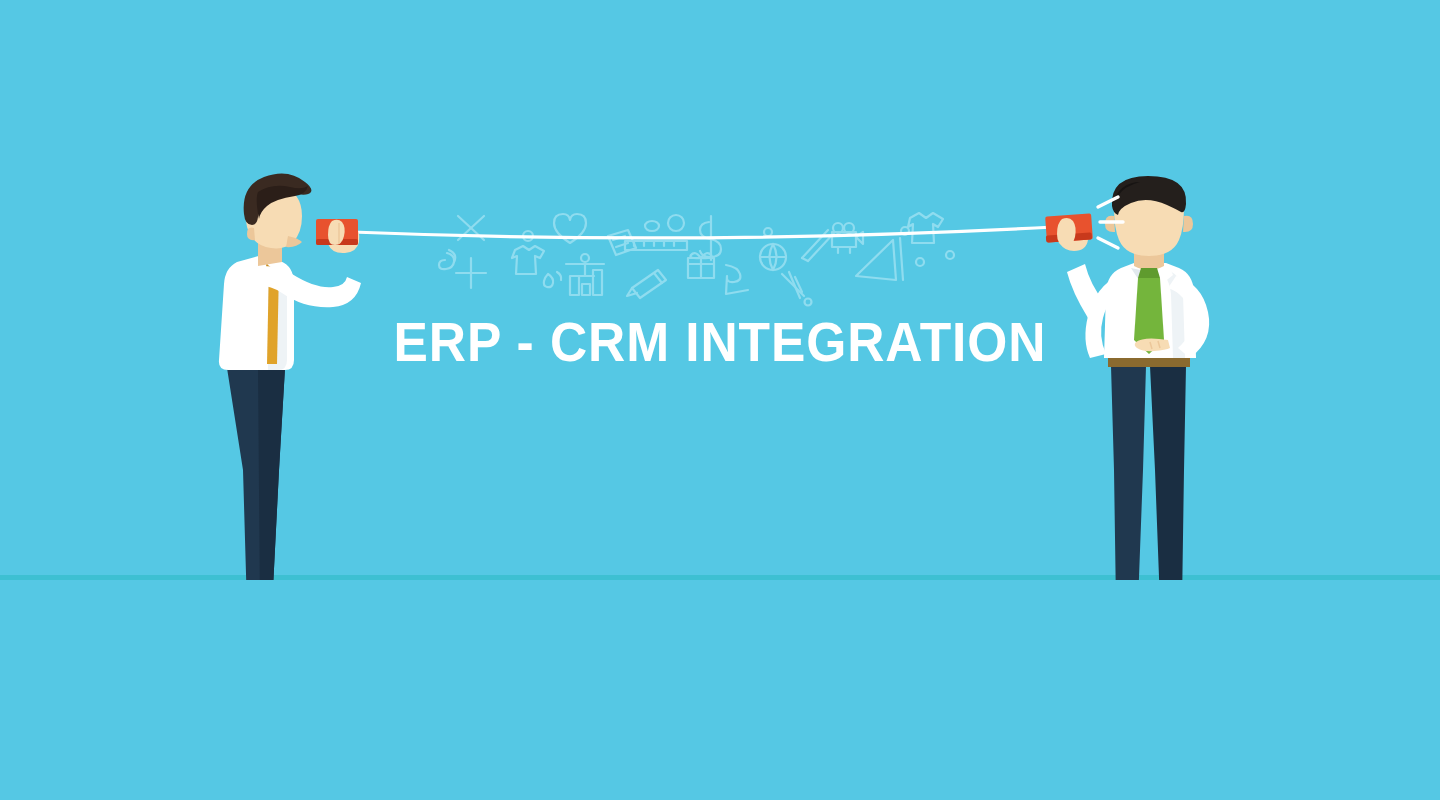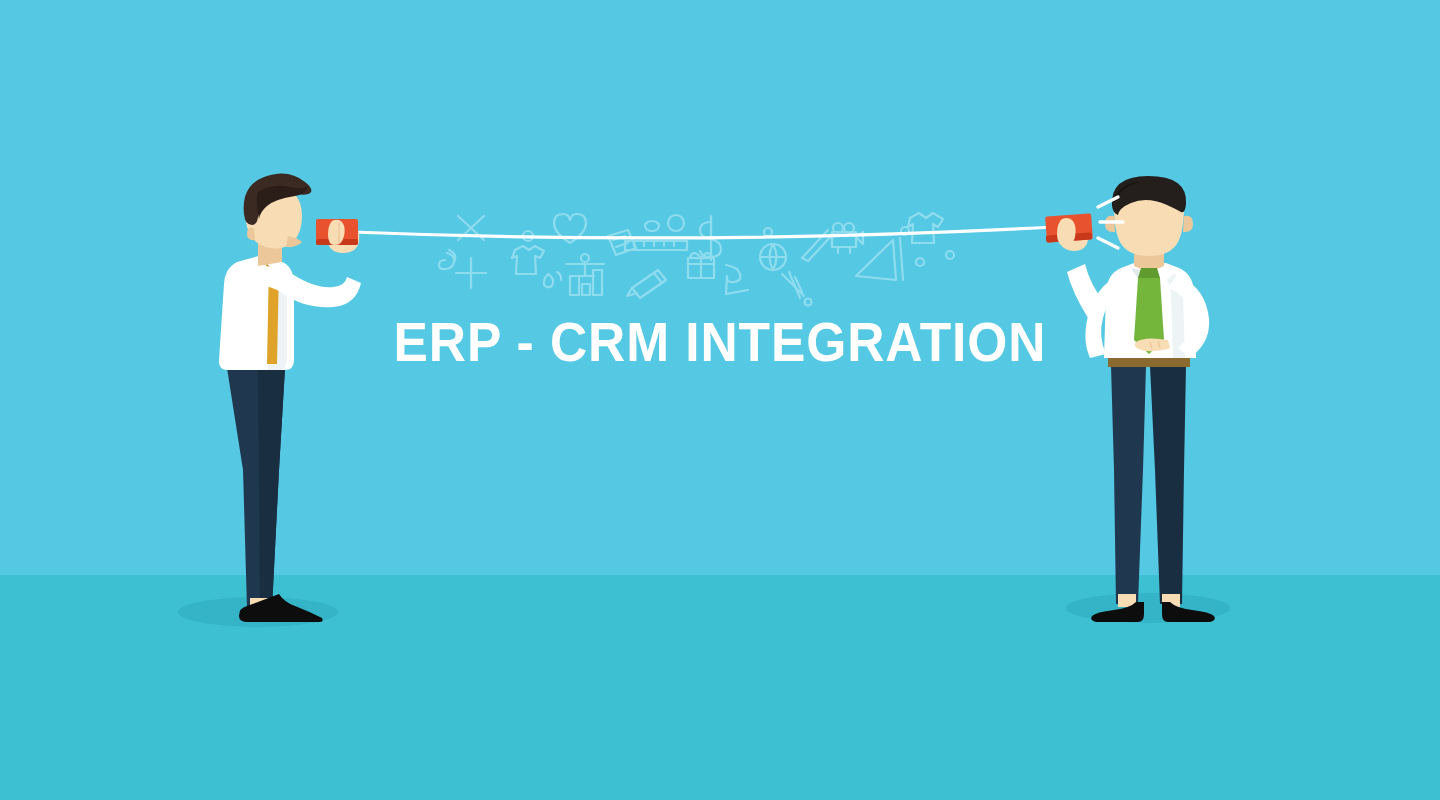--- a/index.html
+++ b/index.html
@@ -7,21 +7,21 @@
     margin: 0;
     padding: 0;
     background: #55c8e4;
   }
   body {
     font-family: "Liberation Sans", sans-serif;
   }
   #stage {
     position: relative;
     width: 1440px;
-    height: 800px;
+    height: 580px;
     overflow: hidden;
     background: #55c8e4;
   }
   #art {
     position: absolute;
     inset: 0;
     width: 1440px;
     height: 800px;
     display: block;
   }

